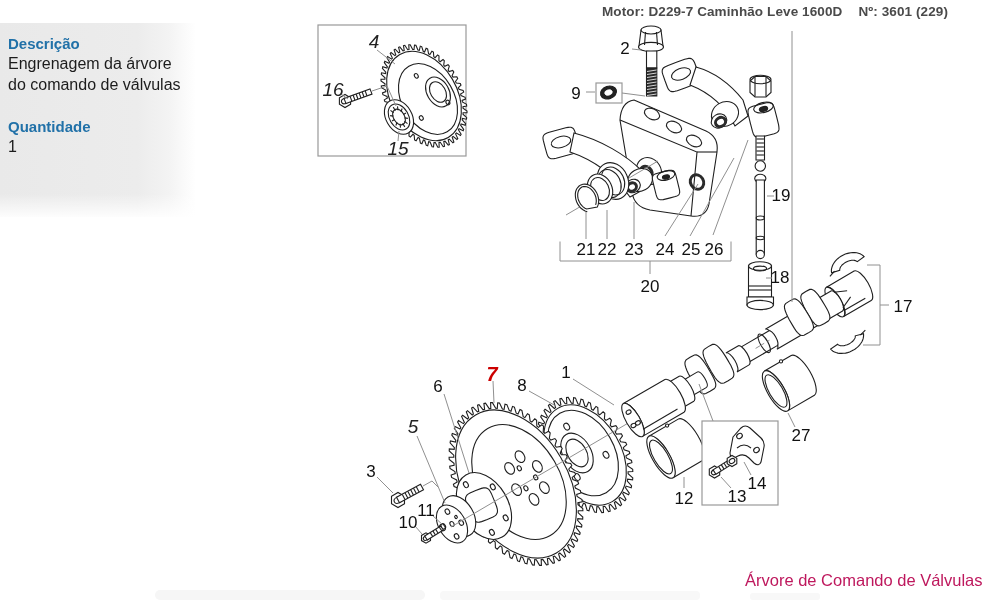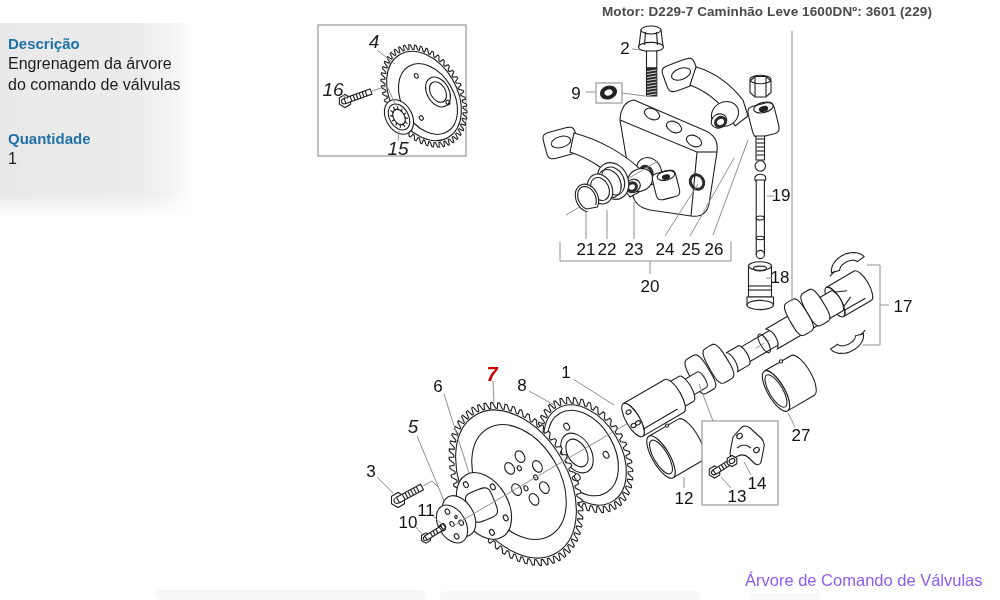--- a/index.html
+++ b/index.html
@@ -4,35 +4,35 @@
 <style>
   html, body { margin: 0; padding: 0; background: #ffffff; }
   body {
     width: 1000px; height: 600px; overflow: hidden; position: relative;
     font-family: "Liberation Sans", sans-serif;
   }
   .header {
     position: absolute; left: 602px; top: 4px; white-space: nowrap;
     font-size: 13.5px; font-weight: bold; color: #4a4a4a; letter-spacing: .1px;
   }
-  .header .doc-number { }
+  .header .doc-number { margin-left: 16px; }
   .info-panel {
     position: absolute; left: 0; top: 23px; width: 196px; height: 194px;
     background:
       linear-gradient(to bottom, rgba(255,255,255,0) 88%, rgba(255,255,255,.9) 100%),
       linear-gradient(to right, #e9e9e9 0%, #ececec 70%, #f3f3f3 86%, rgba(248,248,248,0) 100%);
   }
   .info-panel .inner { padding: 11px 0 0 8px; }
   .fld-label { font-size: 15px; font-weight: bold; color: #2171a8; line-height: 19px; }
   .fld-value { font-size: 16px; color: #1c1c1c; line-height: 21px; width: 178px; }
-  .fld { margin-bottom: 34px; }
+  .fld { margin-bottom: 22px; }
   .fld + .fld { margin-bottom: 26px; }
   .footer {
     position: absolute; left: 745px; top: 571px; white-space: nowrap;
-    font-size: 16.5px; color: #8b5cf6;
+    font-size: 16.5px; color: #be185d;
   }
   svg.diagram { position: absolute; left: 0; top: 0; }
   .ln   { stroke: #1f1f1f; stroke-width: 1.1; }
   .lnb  { stroke: #1f1f1f; stroke-width: 1.1; }
   .ring { stroke: #2b2b2b; stroke-width: 3; fill: none; }
   .lnw  { stroke: #ffffff; stroke-width: 0.8; }
   .thin { stroke: #909090; stroke-width: 1; }
   .box  { stroke: #999999; stroke-width: 1.2; }
   text.num {
     font-family: "Liberation Sans", sans-serif; font-size: 17px; fill: #111;

